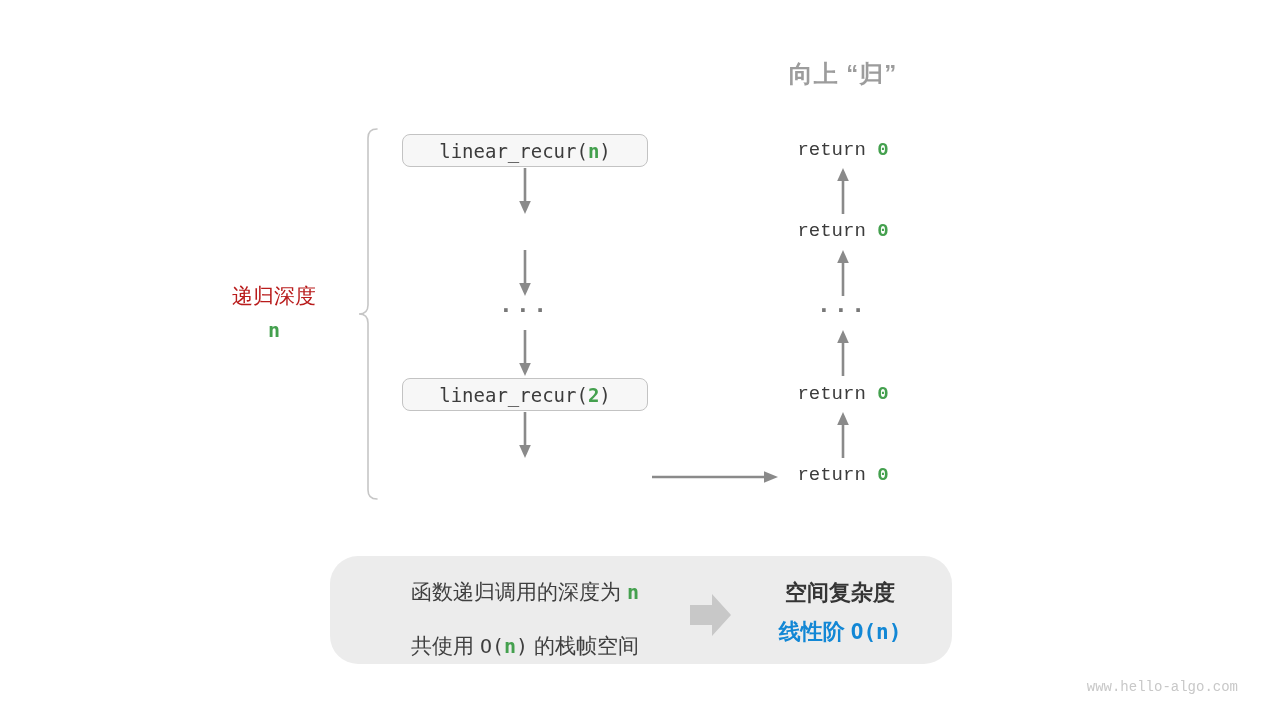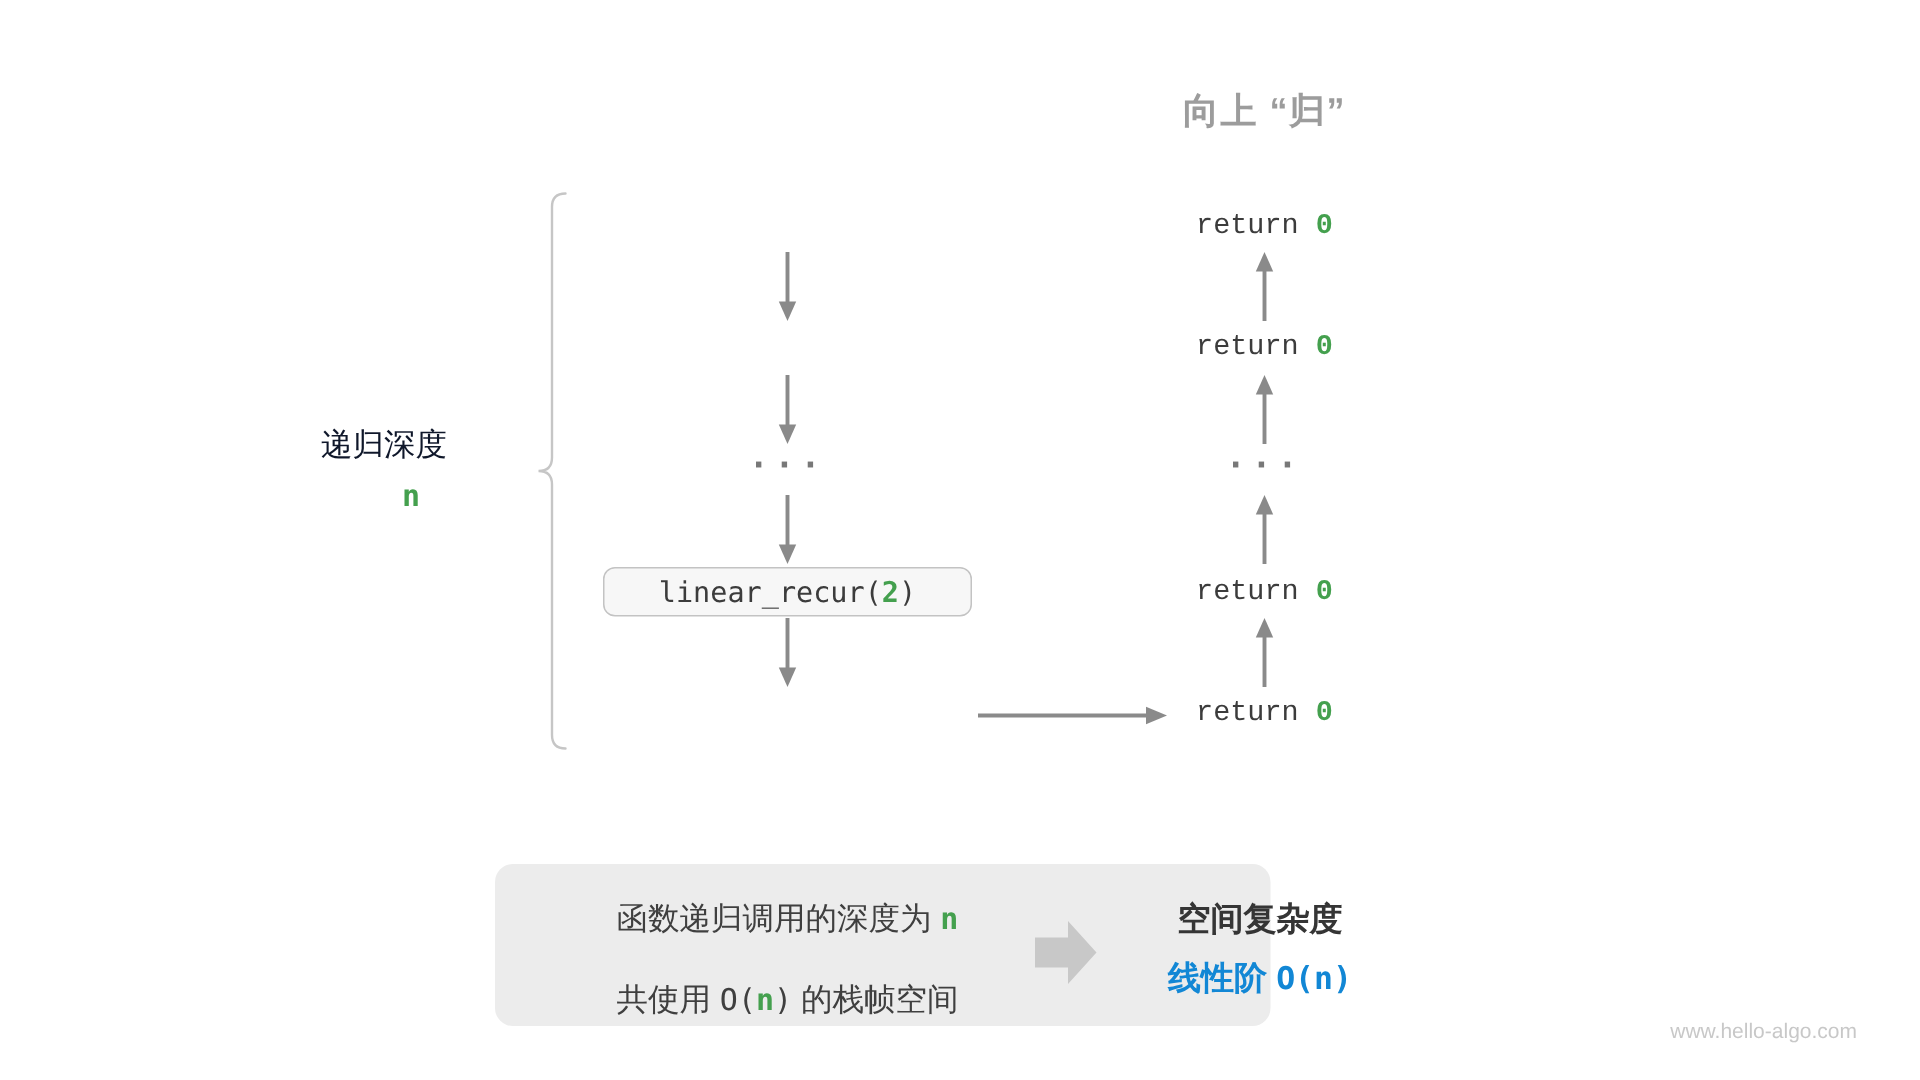--- a/index.html
+++ b/index.html
@@ -23,63 +23,64 @@
     width:170px;height:33px;line-height:33px;text-align:center;
     font-family:Liberation Mono, monospace;
     font-size:19px;color:#3c3c3c;
   }
   .green{color:#44a04e;font-weight:bold;}
   .dots{
     width:246px;text-align:center;color:#787878;font-size:22px;font-weight:bold;
     font-family:"DejaVu Sans Mono","Liberation Mono",monospace;letter-spacing:4px;
   }
   .dots-right{width:170px;}
-  .depth-title{width:120px;text-align:left;font-size:21px;color:#0f172a;}
+  .depth-title{width:120px;text-align:center;font-size:21px;color:#b91c1c;}
   .depth-n{
     width:120px;text-align:center;font-size:20px;font-weight:bold;color:#44a04e;
     font-family:"DejaVu Sans Mono","Liberation Mono",monospace;
   }
   .term-note{
     width:130px;text-align:center;font-size:20px;font-weight:bold;color:#9c9c9c;
     line-height:26px;
   }
   .summary-box{
-    left:330px;top:576px;width:517px;height:108px;border-radius:12px;background:#ececec;
+    left:330px;top:556px;width:622px;height:108px;border-radius:28px;background:#ececec;
   }
   .sum-left-line{
     width:340px;text-align:center;font-size:21px;color:#3f3f3f;line-height:26px;white-space:nowrap;
   }
   .sum-left-line .code{font-size:20px;}
   .sum-right-title{
     width:210px;text-align:center;font-size:22px;font-weight:bold;color:#353535;
   }
   .sum-right-value{
     width:210px;text-align:center;font-size:22px;font-weight:bold;color:#1287d5;white-space:nowrap;
   }
   .sum-right-value .code{font-size:21px;font-weight:bold;}
   .watermark{
     width:170px;text-align:right;font-size:14px;color:#c8c8c8;
-    font-family:Liberation Sans, sans-serif;
+    font-family:Liberation Mono, monospace;
   }
   svg{display:block;}
 </style>
 </head>
 <body>
 
 <div id="canvas">
 
   <div class="abs col-header" style="left:723px;top:58px;">向上 “归”</div>
 
   <svg class="abs" style="left:355px;top:127px;" width="26" height="374" viewBox="0 0 26 374">
     <path d="M22,2 Q13,2 13,11 L13,178 Q13,187 4,187 Q13,187 13,196 L13,363 Q13,372 22,372" fill="none" stroke="#c6c6c6" stroke-width="1.6" stroke-linecap="round"></path>
   </svg>
 
   <div class="abs depth-title" style="left:214px;top:282px;">递归深度</div>
   <div class="abs depth-n" style="left:214px;top:318px;">n</div>
 
+  <div class="abs call-box" style="left:402px;top:134px;"><span>linear_recur(</span><span class="green">n</span><span>)</span></div>
 
   <svg class="abs" style="left:518px;top:168px;" width="14" height="46" viewBox="0 0 14 46">
     <line x1="7" y1="0" x2="7" y2="35" stroke="#8a8a8a" stroke-width="2.6"></line>
     <polygon points="1.2,33 12.8,33 7,46" fill="#8a8a8a"></polygon>
   </svg>
 
 
   <svg class="abs" style="left:518px;top:250px;" width="14" height="46" viewBox="0 0 14 46">
     <line x1="7" y1="0" x2="7" y2="35" stroke="#8a8a8a" stroke-width="2.6"></line>
     <polygon points="1.2,33 12.8,33 7,46" fill="#8a8a8a"></polygon>

